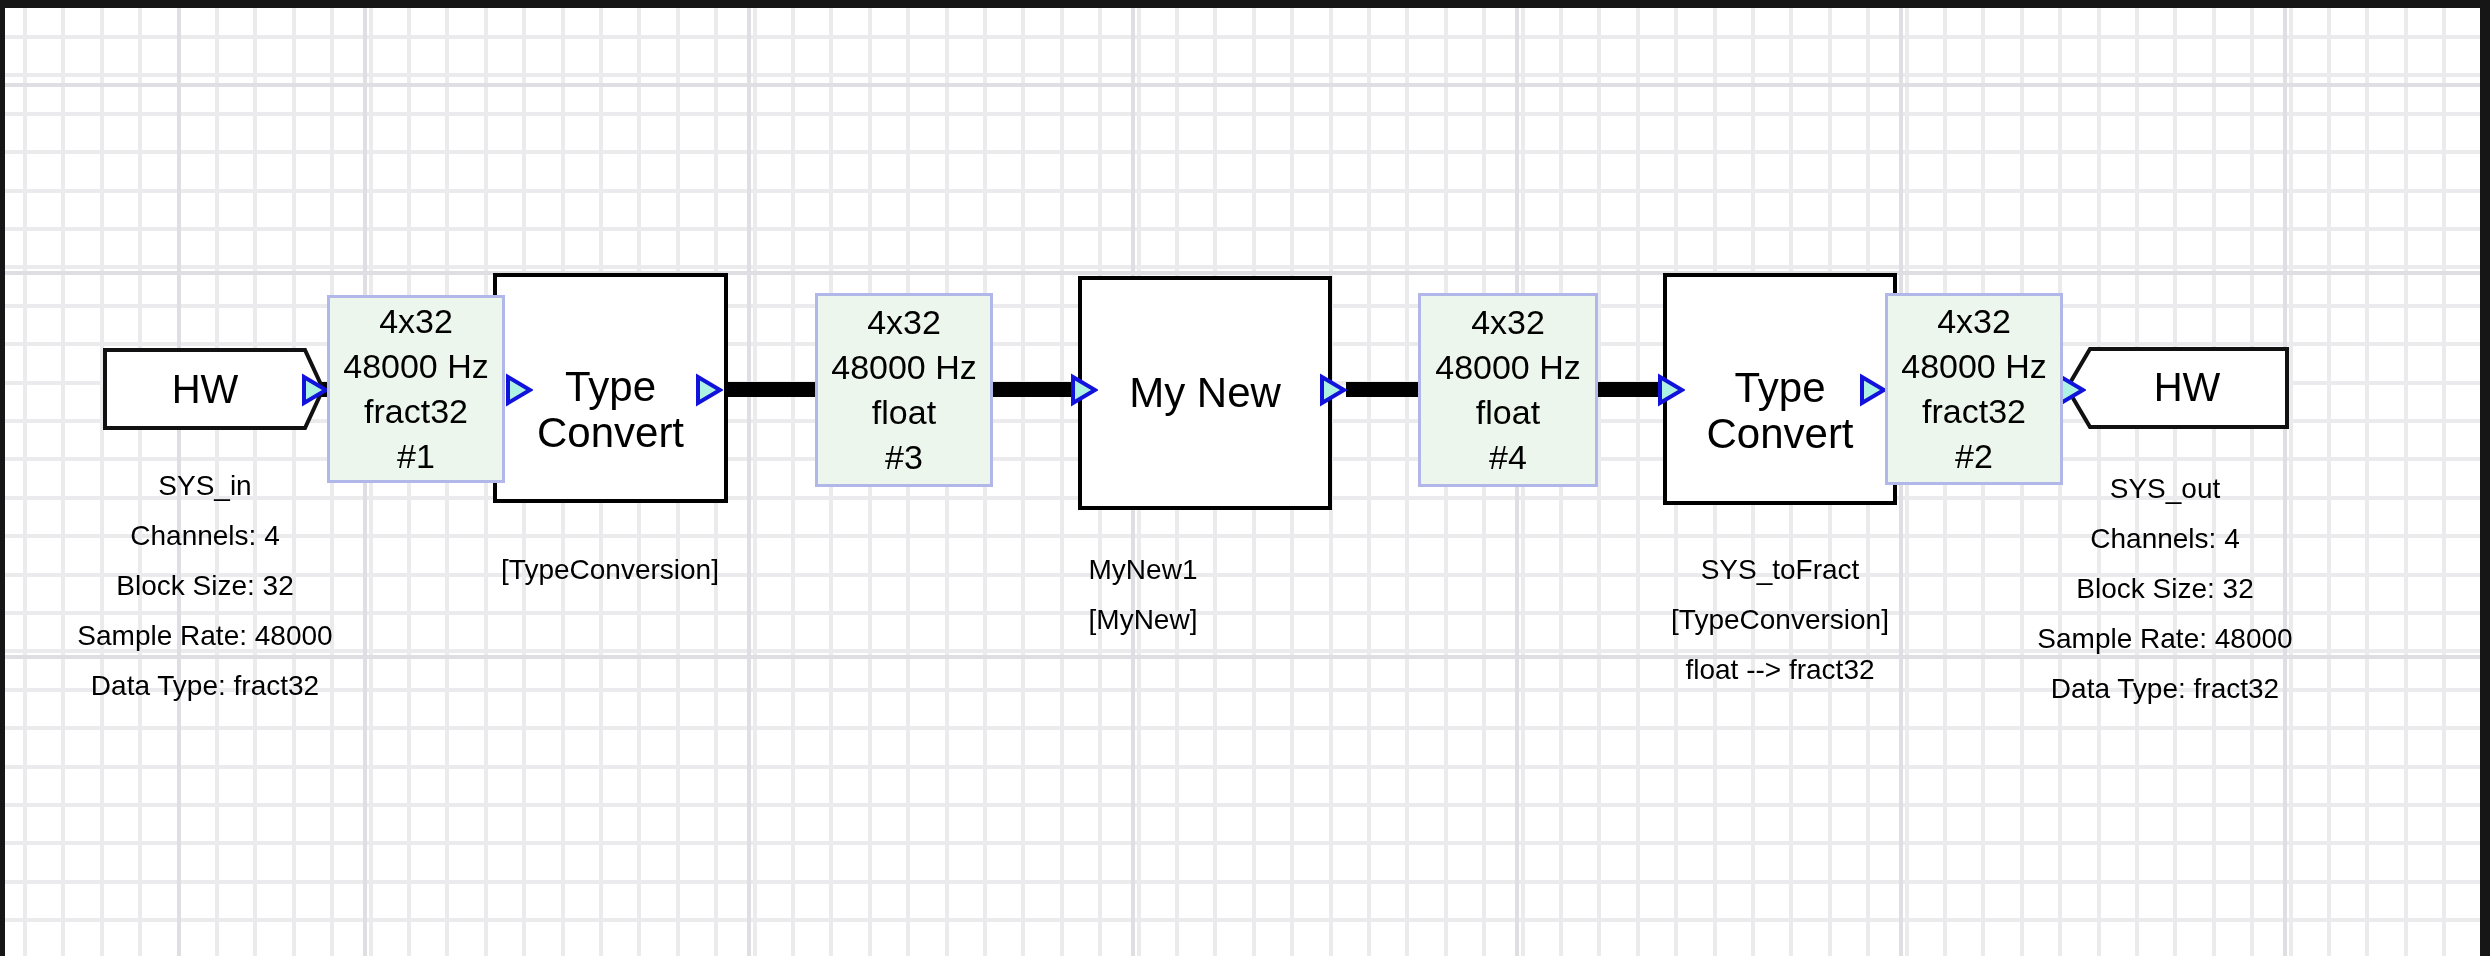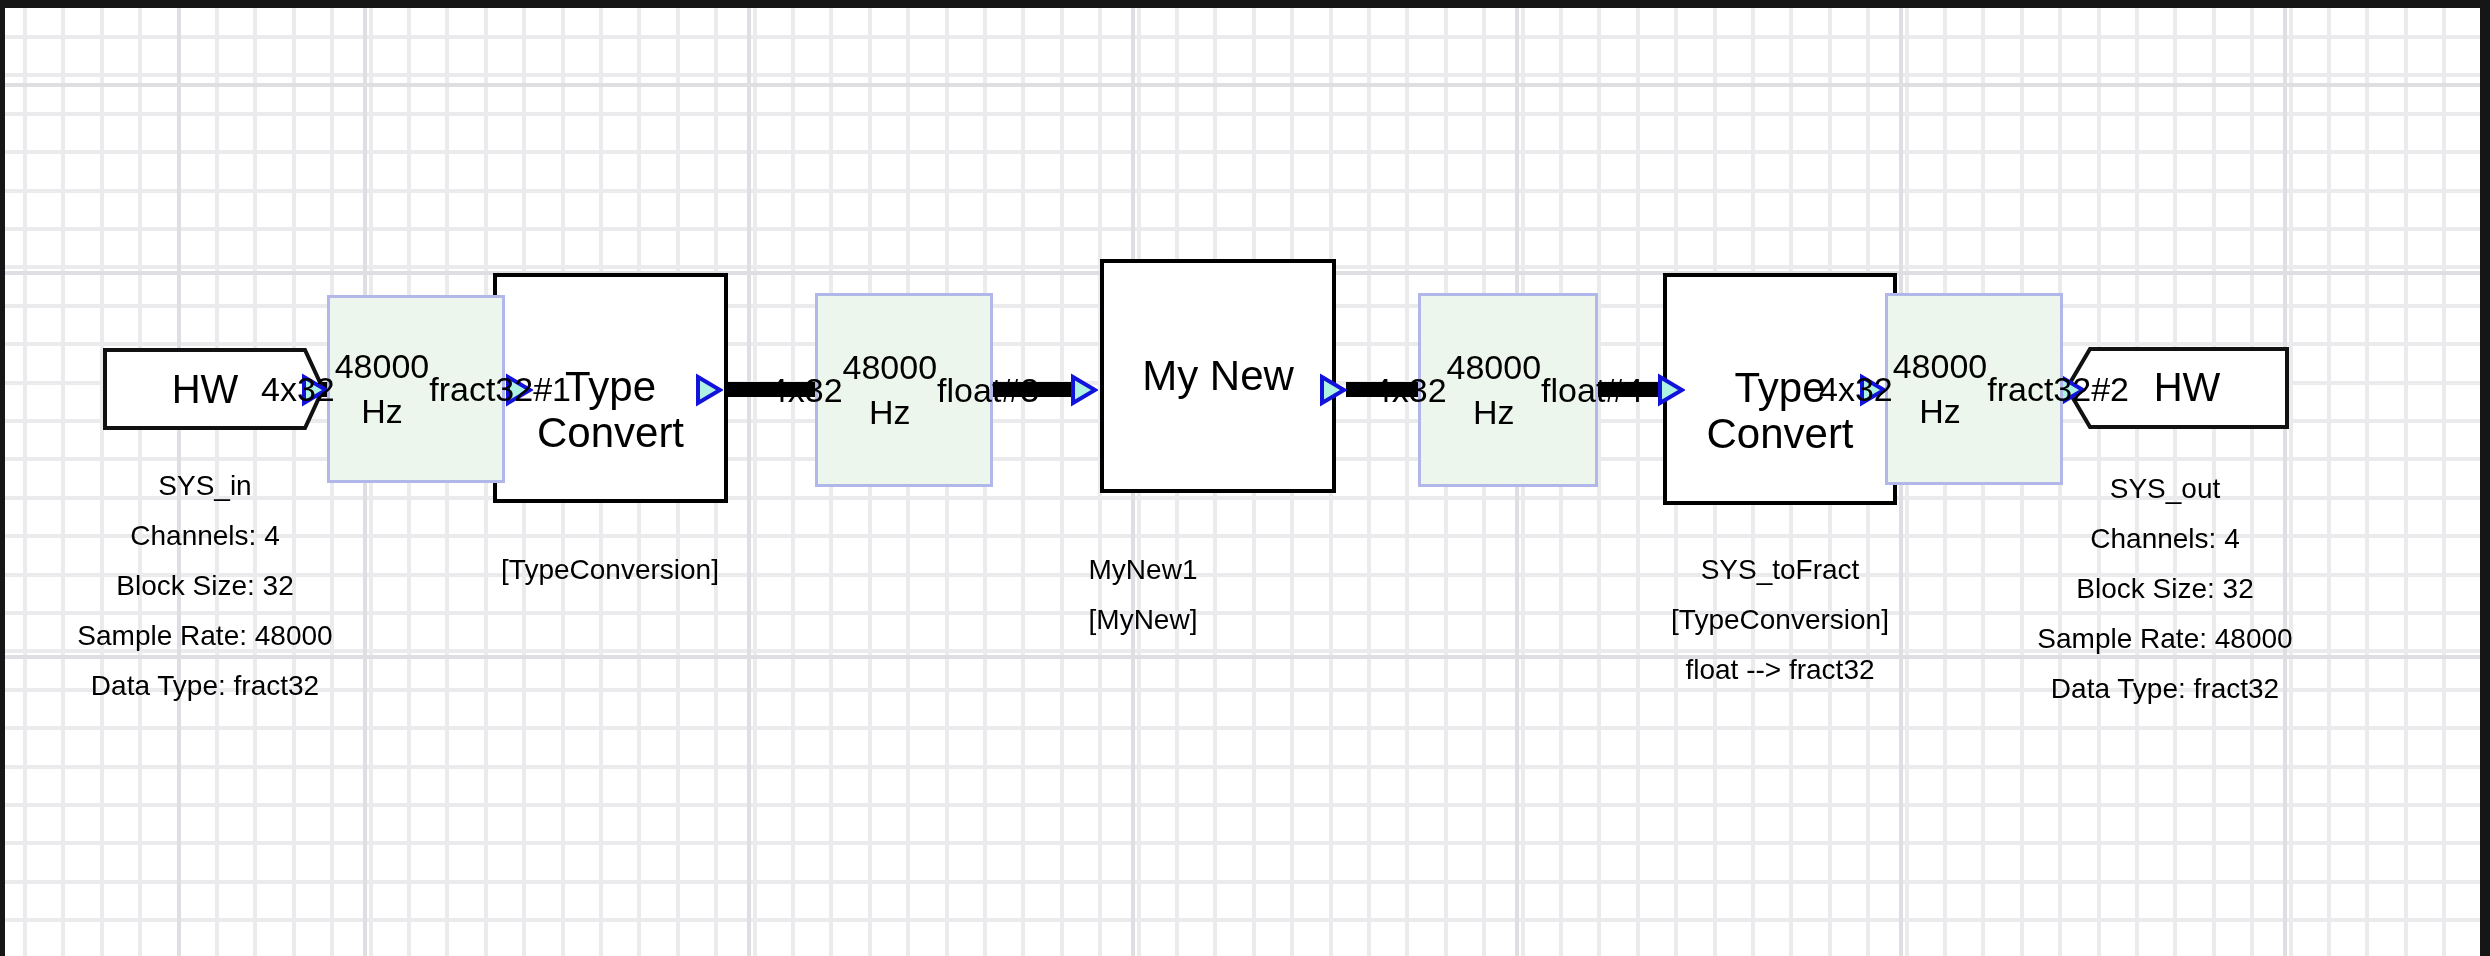--- a/index.html
+++ b/index.html
@@ -43,21 +43,21 @@
     position:absolute;z-index:4;
     display:flex;align-items:center;justify-content:center;
     font-size:40px;
   }
 
   .pin{position:absolute;top:373px;width:28px;height:34px;z-index:5;}
 
   .anno{
     position:absolute;box-sizing:border-box;z-index:6;
     background:#edf6ec;border:3px solid #b2b7ea;
-    display:flex;flex-direction:row;justify-content:center;align-items:center;
+    display:flex;flex-direction:column;justify-content:center;align-items:center;
     font-size:34px;line-height:45px;text-align:center;
   }
 
   .ulabel{
     position:absolute;z-index:4;
     transform:translateX(-50%);
     text-align:center;white-space:nowrap;
     font-size:28px;line-height:50px;margin-top:32px;
   }
 </style>
@@ -78,21 +78,21 @@
 
   <svg class="hwshape" style="left:103px;top:348px;" width="224" height="84" viewBox="0 0 224 84">
     <polygon points="2,2 202,2 220,41 202,80 2,80" fill="#ffffff" stroke="#111111" stroke-width="4"></polygon>
   </svg>
   <div class="hwlabel" style="left:103px;top:350px;width:204px;height:78px;">HW</div>
 
   <div class="module" style="left:493px;top:273px;width:235px;height:230px;">
     <span class="mlabel narrow">Type Convert</span>
   </div>
 
-  <div class="module" style="left:1078px;top:259px;width:236px;height:234px;margin-left:22px;">
+  <div class="module" style="left:1078px;top:276px;width:254px;height:234px;">
     <span class="mlabel">My New</span>
   </div>
 
   <div class="module" style="left:1663px;top:273px;width:234px;height:232px;">
     <span class="mlabel narrow">Type Convert</span>
   </div>
 
   <svg class="hwshape" style="left:2065px;top:346px;" width="224" height="84" viewBox="0 0 224 84">
     <polygon points="2,42 25,3 222,3 222,81 25,81" fill="#ffffff" stroke="#111111" stroke-width="4"></polygon>
   </svg>

